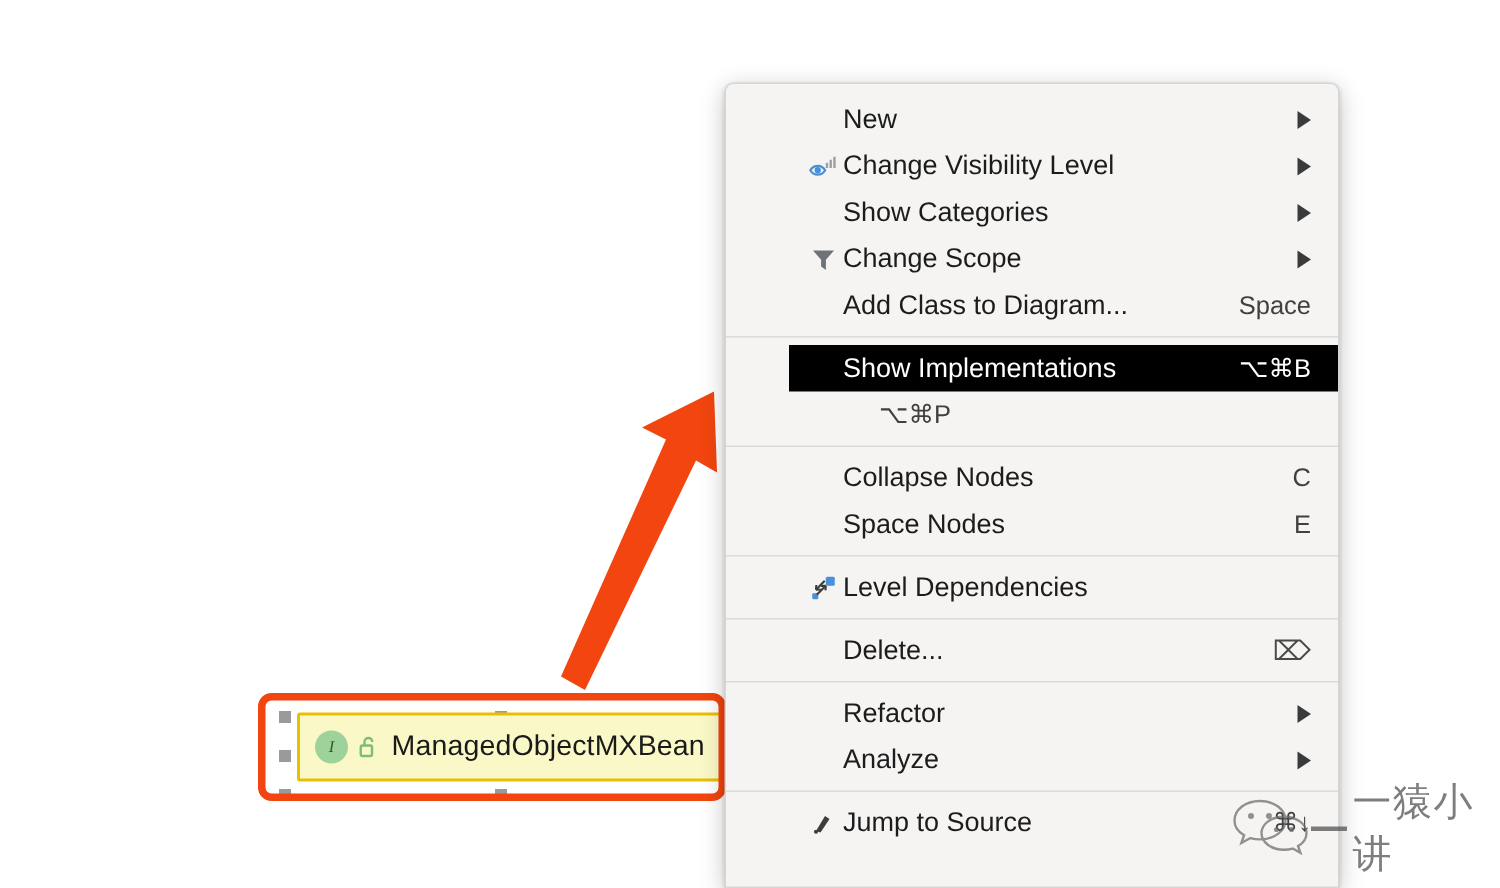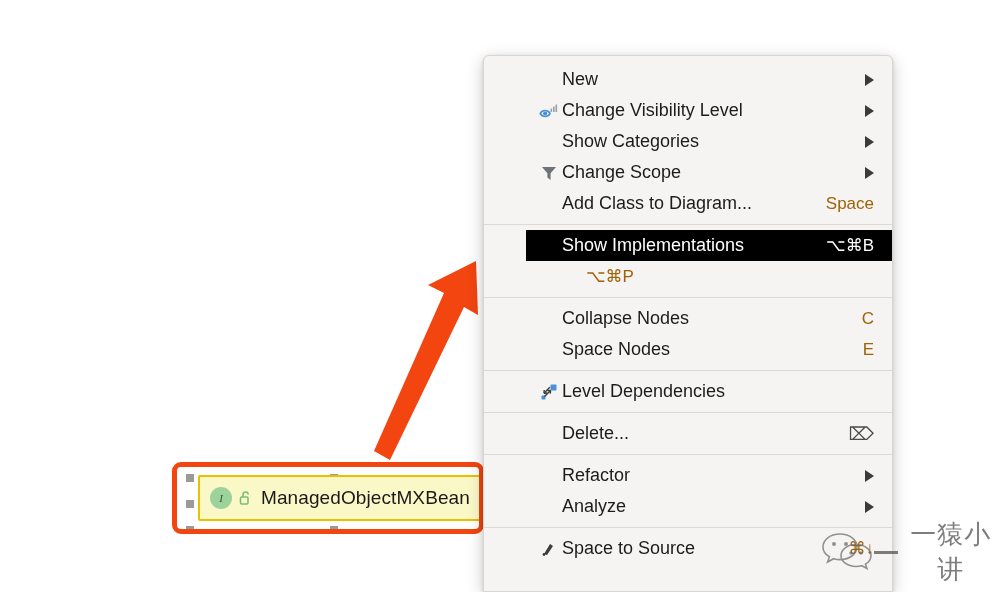--- a/index.html
+++ b/index.html
@@ -150,21 +150,21 @@
     justify-content: center;
     line-height: 0;
   }
   .mi-label {
     flex: 1 1 auto;
     overflow: hidden;
     text-overflow: clip;
   }
   .mi-shortcut {
     flex: 0 0 auto;
-    color: #a16207;
+    color: #404040;
     font-size: 17px;
     margin-left: 24px;
   }
   .menu-item.selected .mi-shortcut { color: #ffffff; }
   .mi-submenu-arrow {
     flex: 0 0 auto;
     margin-left: 24px;
     width: 0;
     height: 0;
     border-top: 6px solid transparent;
@@ -184,21 +184,20 @@
 
   
   #watermark {
     position: absolute;
     left: 820px;
     top: 517px;
     display: flex;
     align-items: center;
     opacity: 0.72;
     pointer-events: none;
-    text-align: center;
   }
   #watermark-text {
     font-family: "DejaVu Sans", sans-serif;
     font-size: 26px;
     color: #4d4d4d;
     letter-spacing: 1px;
     margin-left: 2px;
   }
   #watermark-dash {
     width: 26px;
@@ -354,21 +353,21 @@
 
   <div class="menu-separator"></div>
 
   <div class="menu-item">
     <span class="mi-icon">
       <svg width="16" height="16" viewBox="0 0 16 16" xmlns="http://www.w3.org/2000/svg">
         <path d="M3 13 L9 3 L12 5 L6 14 Z" fill="#3d3d3d"></path>
         <circle cx="3" cy="13.5" r="1.4" fill="#3d3d3d"></circle>
       </svg>
     </span>
-    <span class="mi-label">Space to Source</span>
+    <span class="mi-label">Jump to Source</span>
     <span class="mi-shortcut">⌘↓</span>
   </div>
 
 </div>
 
 <div id="watermark">
   <span>
     <svg width="54" height="40" viewBox="0 0 54 40" xmlns="http://www.w3.org/2000/svg">
       <g fill="none" stroke="#6b6b6b" stroke-width="1.6">
         <path d="M20 4 C10 4 3 10 3 17 C3 21 5.5 24.6 9.4 26.8 L7.6 32 L13.6 28.7 C15.6 29.3 17.8 29.6 20 29.6 C30 29.6 37 23.6 37 16.8 C37 10 30 4 20 4 Z"></path>

